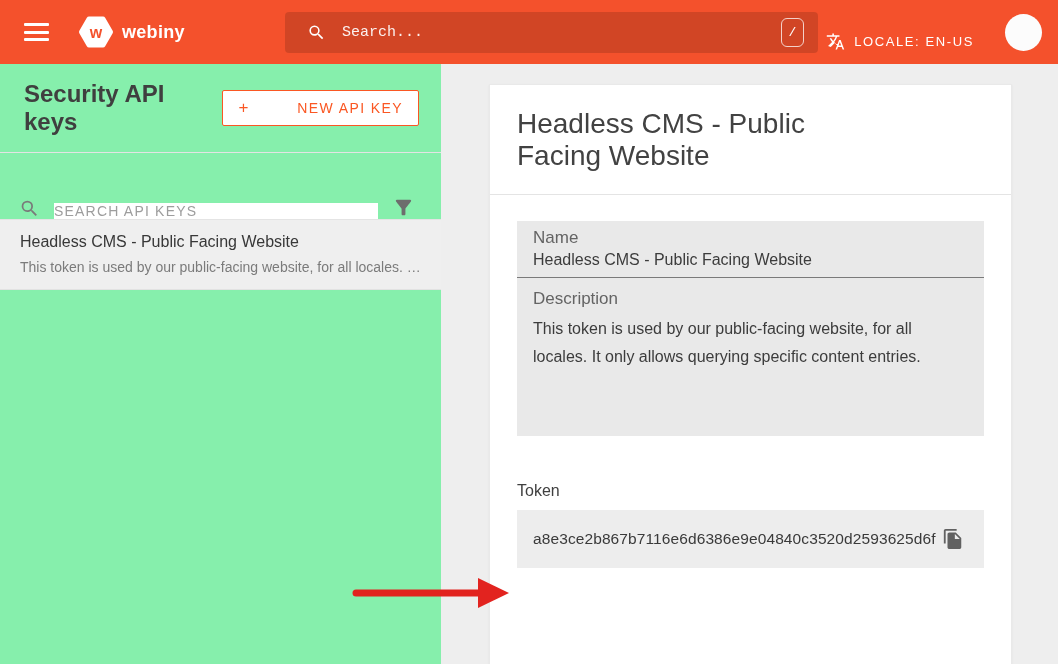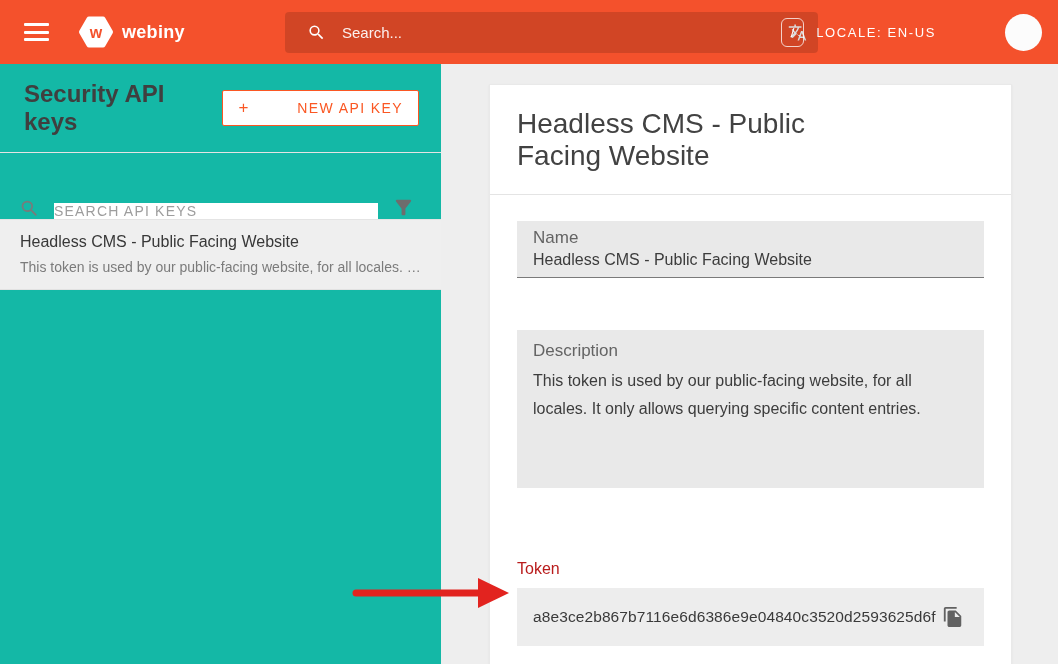--- a/index.html
+++ b/index.html
@@ -9,38 +9,38 @@
   
   .topbar { position:relative; height:64px; background:#f4512c;
     display:flex; align-items:center; }
   .hamburger { margin-left:24px; width:25px; cursor:pointer; }
   .hamburger span { display:block; height:3px; background:#fff; border-radius:1px; margin:4.5px 0; }
   .logo { display:flex; align-items:center; margin-left:29px; gap:8px; }
   .wordmark { color:#fff; font-size:18px; font-weight:bold; letter-spacing:.3px; }
 
   .gsearch { position:absolute; left:285px; top:12px; width:533px; height:41px;
     background:rgba(0,0,0,0.14); border-radius:4px; display:flex; align-items:center;
-    padding:0 14px 0 22px; }
+    padding:0 14px 0 22px;font-family:Liberation Mono, monospace; }
   .gsearch svg { flex:none; }
   .gsearch input { flex:1; margin-left:16px; background:transparent; border:none; outline:none;
     color:#fff; font-size:15px; font-family:inherit; }
   .gsearch input::placeholder { color:rgba(255,255,255,0.92); }
   .slash-badge { flex:none; width:23px; height:29px; border:1.5px solid rgba(255,255,255,0.75);
     border-radius:6px; color:#fff; font-size:13px; display:flex; align-items:center;
     justify-content:center; }
 
-  .topbar-right { margin-left:auto; display:flex; align-items:center; padding-right:16px;gap:38px; }
+  .topbar-right { margin-left:auto; display:flex; align-items:flex-end; padding-right:16px; }
   .locale { display:flex; align-items:center; gap:9px; cursor:pointer; }
   .locale-text { color:#fff; font-size:13px; letter-spacing:1.6px; }
   .avatar { width:37px; height:37px; border-radius:50%; background:#fcfcfc; margin-left:31px;
     cursor:pointer; }
 
   
   .content { display:flex; height:600px; }
-  .left-panel { width:441px; flex:none; background:#14b8a6; }
+  .left-panel { width:441px; flex:none; background:#86efac; }
   .right-area { flex:1; position:relative; background:#eeeeee; }
 
   
   .lp-header { height:88px; display:flex; align-items:center; padding:0 22px 0 24px; }
   .lp-title { flex:1; font-size:24px; color:#3f3f3f; }
   .new-btn { display:flex; align-items:center; gap:9px; border:1px solid #fa5723;
     border-radius:2px; background:#fff; color:#fa5723; padding:9px 15px; cursor:pointer;
     font-family:inherit; }
   .new-btn .plus { font-size:17px; line-height:14px; }
   .new-btn .lbl { font-size:14px; letter-spacing:1.4px;margin-left:40px; }
@@ -63,26 +63,26 @@
   .card-header { padding:23px 27px 22px 27px; }
   .card-title { font-size:28px; line-height:32px; color:#424242; font-weight:400; }
   .card-body { padding:26px 27px; }
 
   .field { background:#e9e9e9; }
   .field-name { padding:7px 16px 6px 16px; border-bottom:1px solid #7a7a7a; }
   .field-label { font-size:17px; color:#646464; display:block; }
   .field-name input { width:100%; border:none; outline:none; background:transparent;
     font-size:16px; color:#3c3c3c; font-family:inherit; padding:3px 0 2px 0; }
 
-  .field-desc { margin-top:52px; padding:11px 16px; height:158px; }
+  .field-desc { padding:11px 16px; height:158px; }
   .field-desc textarea { width:100%; height:118px; border:none; outline:none; resize:none;
     background:transparent; font-size:16px; line-height:28px; color:#3c3c3c;
     font-family:inherit; margin-top:6px; }
 
-  .token-label { margin-top:72px; font-size:16px; color:#b91c1c; }
+  .token-label { margin-top:46px; font-size:16px; color:#404040; }
   .token-box { margin-top:10px; height:58px; background:#ededed; display:flex;
     align-items:center; padding:0 14px 0 16px; }
   .token-value { flex:1; font-size:15.5px; color:#3a3a3a; letter-spacing:.1px;
     white-space:nowrap; overflow:hidden; }
   .copy-btn { flex:none; width:34px; height:34px; border:none; background:transparent;
     display:flex; align-items:center; justify-content:center; cursor:pointer; }
 
   
   .arrow-overlay { position:absolute; left:0; top:0; width:1058px; height:664px;
     pointer-events:none; z-index:10; }

